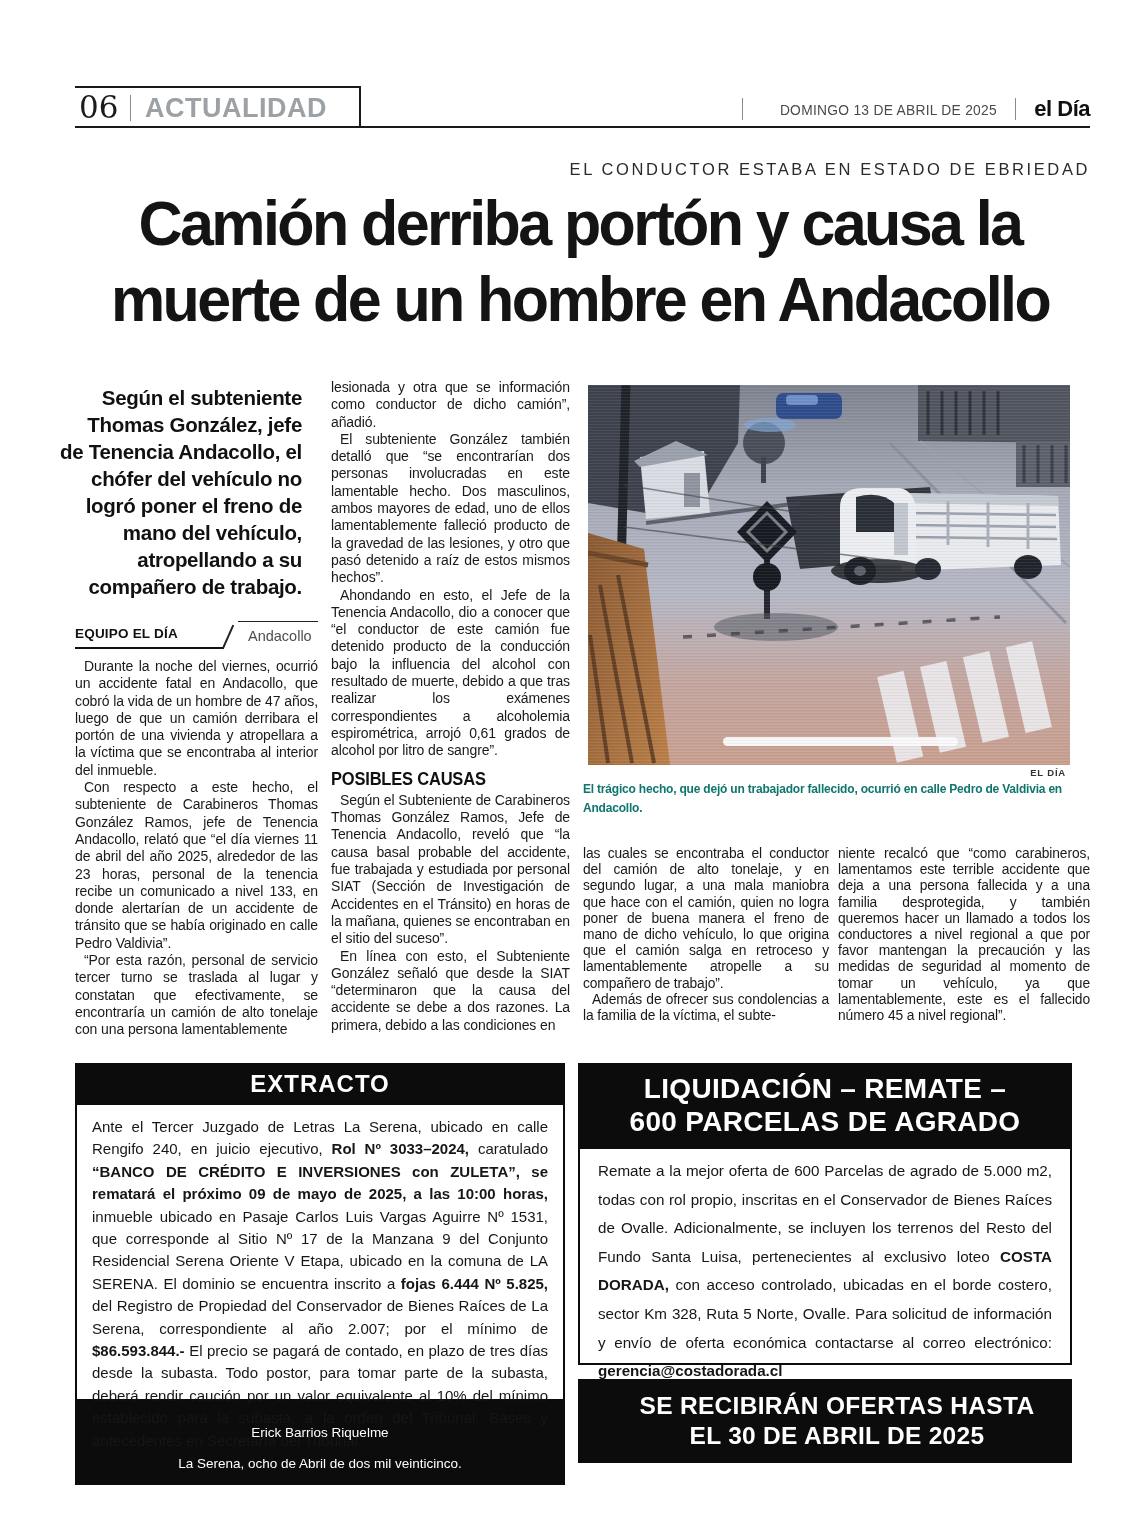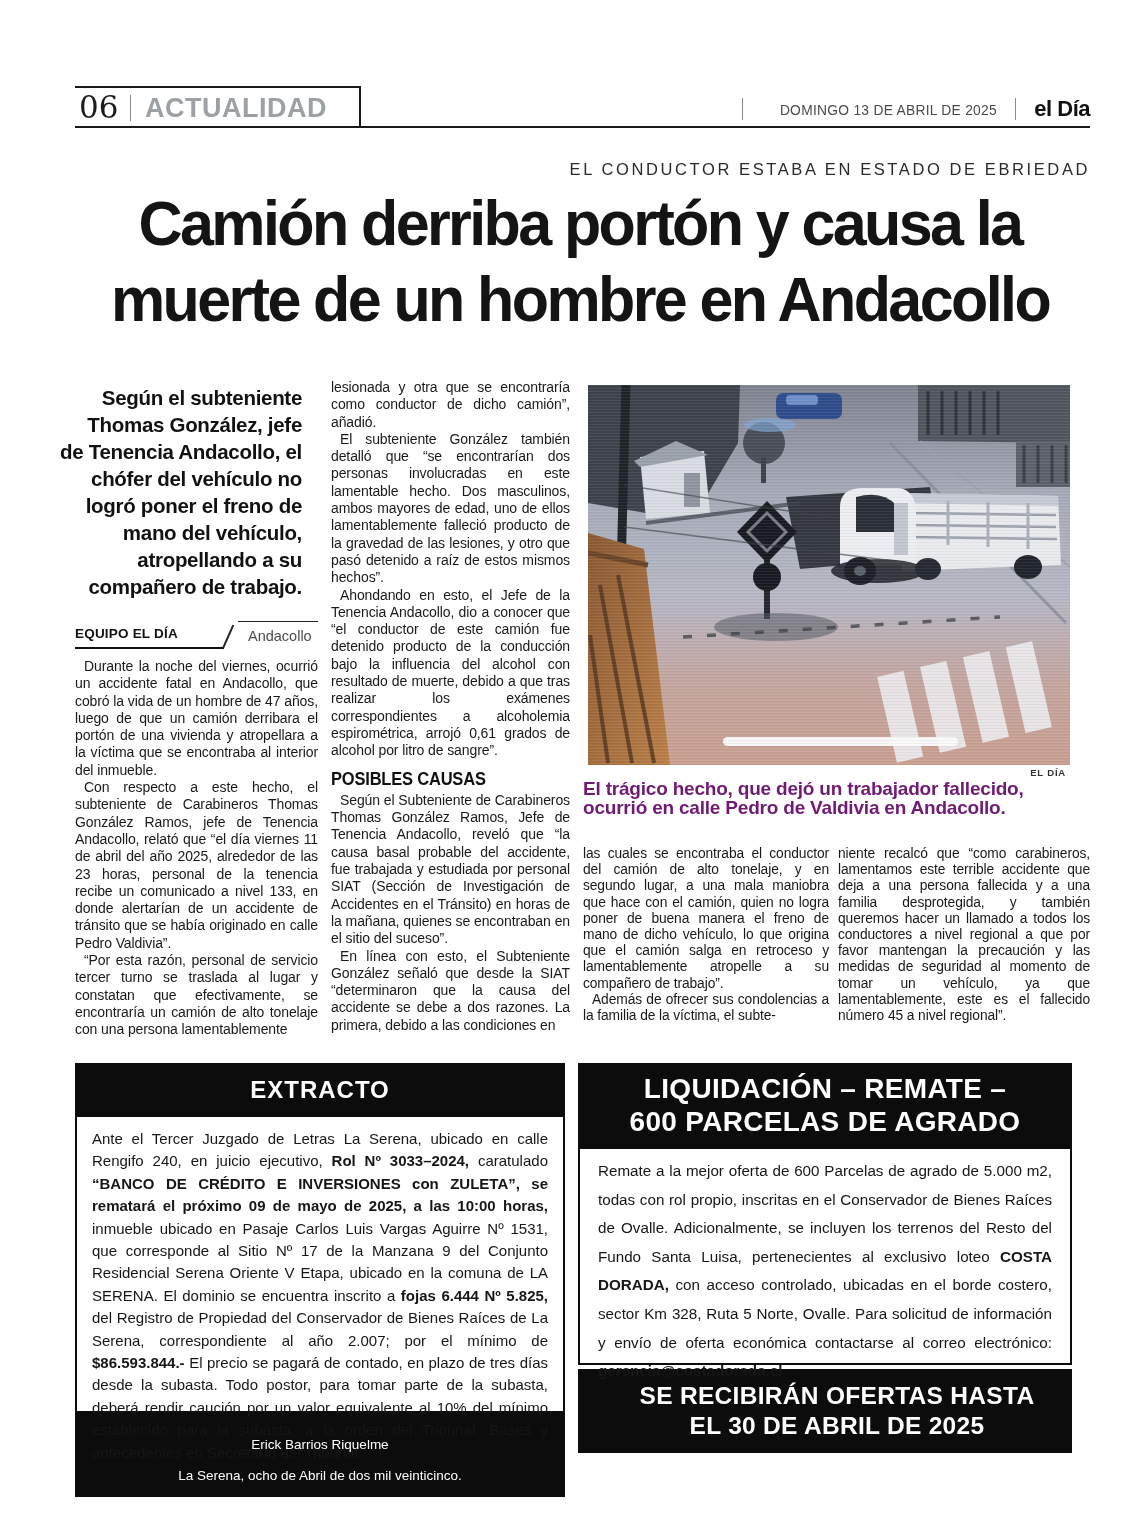--- a/index.html
+++ b/index.html
@@ -44,40 +44,40 @@
   .col3, .col4 { font-size:13.8px; line-height:16.2px; }
   .subhead { margin:10px 0 5px 0; font-size:16.5px; font-weight:bold; letter-spacing:-.2px; color:#111;
     transform:scaleY(1.15); transform-origin:left center; }
 
   
   .photo { left:588px; top:385px; width:482px; height:380px; overflow:hidden; background:#9aa0ad; }
   .photo::after { content:""; position:absolute; inset:0;
     background:repeating-linear-gradient(to bottom, rgba(255,255,255,.07) 0 1px, rgba(0,0,0,.04) 1px 2px, transparent 2px 3px); }
   .credit { left:588px; top:767px; width:478px; text-align:right; font-size:9.5px; font-weight:bold;
     color:#333; letter-spacing:.8px; }
-  .caption { left:583px; top:780px; width:490px; font-size:19px; font-weight:bold; line-height:18.5px;
-    color:#701a75; letter-spacing:-.2px; }
+  .caption { left:583px; top:780px; width:490px; font-size:12px; font-weight:bold; line-height:18.5px;
+    color:#0f766e; letter-spacing:-.2px; }
 
   
   .ad { background:#fff; }
   .ad-black { background:#0c0c0c; color:#fff; }
   .ad-left { left:75px; top:1063px; width:490px; }
-  .ad-left .ad-title { height:54px; display:flex; align-items:center; justify-content:center;
+  .ad-left .ad-title { height:42px; display:flex; align-items:center; justify-content:center;
     font-size:24px; font-weight:bold; letter-spacing:1px; }
   .ad-left .ad-body { box-sizing:border-box; height:296px; border:2px solid #0c0c0c; border-top:none;
     padding:11px 15px 0 15px; font-size:15px; line-height:22.4px; text-align:justify; color:#161616; }
   .ad-left .ad-foot { box-sizing:border-box; height:84px; padding-top:9px; text-align:center;
     font-weight:normal; font-size:13.5px; line-height:17.5px; }
 
   .ad-right { left:578px; top:1063px; width:494px; }
   .ad-right .ad-title { height:84px; display:flex; flex-direction:column; align-items:center; justify-content:center;
     font-size:28px; font-weight:bold; letter-spacing:.3px; line-height:33px; }
   .ad-right .ad-body { box-sizing:border-box; height:218px; border:2px solid #0c0c0c;
     padding:8px 18px 0 18px; font-size:15.2px; line-height:28.6px; text-align:justify; color:#161616; }
-  .ad-right .ad-foot { box-sizing:border-box; height:84px; margin-top:4px; display:flex; flex-direction:column;
+  .ad-right .ad-foot { box-sizing:border-box; height:84px; margin-top:14px; display:flex; flex-direction:column;
     align-items:center; justify-content:center; font-size:24.5px; font-weight:bold; line-height:30px; letter-spacing:.3px;padding-left:24px; }
 </style>
 </head>
 <body>
 
 <div class="page">
 
   <div class="abs rule" style="left:75px; top:86px; width:286px; height:2px;"></div>
   <div class="abs rule" style="left:359px; top:86px; width:2px; height:42px;"></div>
   <div class="abs rule" style="left:75px; top:126px; width:1015px; height:2px;"></div>
@@ -104,21 +104,21 @@
     <span class="loc">Andacollo</span>
   </div>
   <div class="abs bodycol" style="left:75px; top:658px; width:243px;">
       <p>Durante la noche del viernes, ocurrió un accidente fatal en Andacollo, que cobró la vida de un hombre de 47 años, luego de que un camión derribara el portón de una vivienda y atropellara a la víctima que se encontraba al interior del inmueble.</p>
       <p>Con respecto a este hecho, el subteniente de Carabineros Thomas González Ramos, jefe de Tenencia Andacollo, relató que “el día viernes 11 de abril del año 2025, alrededor de las 23 horas, personal de la tenencia recibe un comunicado a nivel 133, en donde alertarían de un accidente de tránsito que se había originado en calle Pedro Valdivia”.</p>
       <p>“Por esta razón, personal de servicio tercer turno se traslada al lugar y constatan que efectivamente, se encontraría un camión de alto tonelaje con una persona lamentablemente</p>
     </div>
 
   <div class="abs bodycol" style="left:331px; top:379px; width:239px;">
     <div class="cont">
-        <p>lesionada y otra que se encontraría como conductor de dicho camión”, añadió.</p>
+        <p>lesionada y otra que se información como conductor de dicho camión”, añadió.</p>
         <p>El subteniente González también detalló que “se encontrarían dos personas involucradas en este lamentable hecho. Dos masculinos, ambos mayores de edad, uno de ellos lamentablemente falleció producto de la gravedad de las lesiones, y otro que pasó detenido a raíz de estos mismos hechos”.</p>
         <p>Ahondando en esto, el Jefe de la Tenencia Andacollo, dio a conocer que “el conductor de este camión fue detenido producto de la conducción bajo la influencia del alcohol con resultado de muerte, debido a que tras realizar los exámenes correspondientes a alcoholemia espirométrica, arrojó 0,61 grados de alcohol por litro de sangre”.</p>
       </div>
     <div class="subhead">POSIBLES CAUSAS</div>
     <div>
         <p>Según el Subteniente de Carabineros Thomas González Ramos, Jefe de Tenencia Andacollo, reveló que “la causa basal probable del accidente, fue trabajada y estudiada por personal SIAT (Sección de Investigación de Accidentes en el Tránsito) en horas de la mañana, quienes se encontraban en el sitio del suceso”.</p>
         <p>En línea con esto, el Subteniente González señaló que desde la SIAT “determinaron que la causa del accidente se debe a dos razones. La primera, debido a las condiciones en</p>
       </div>
   </div>
 

